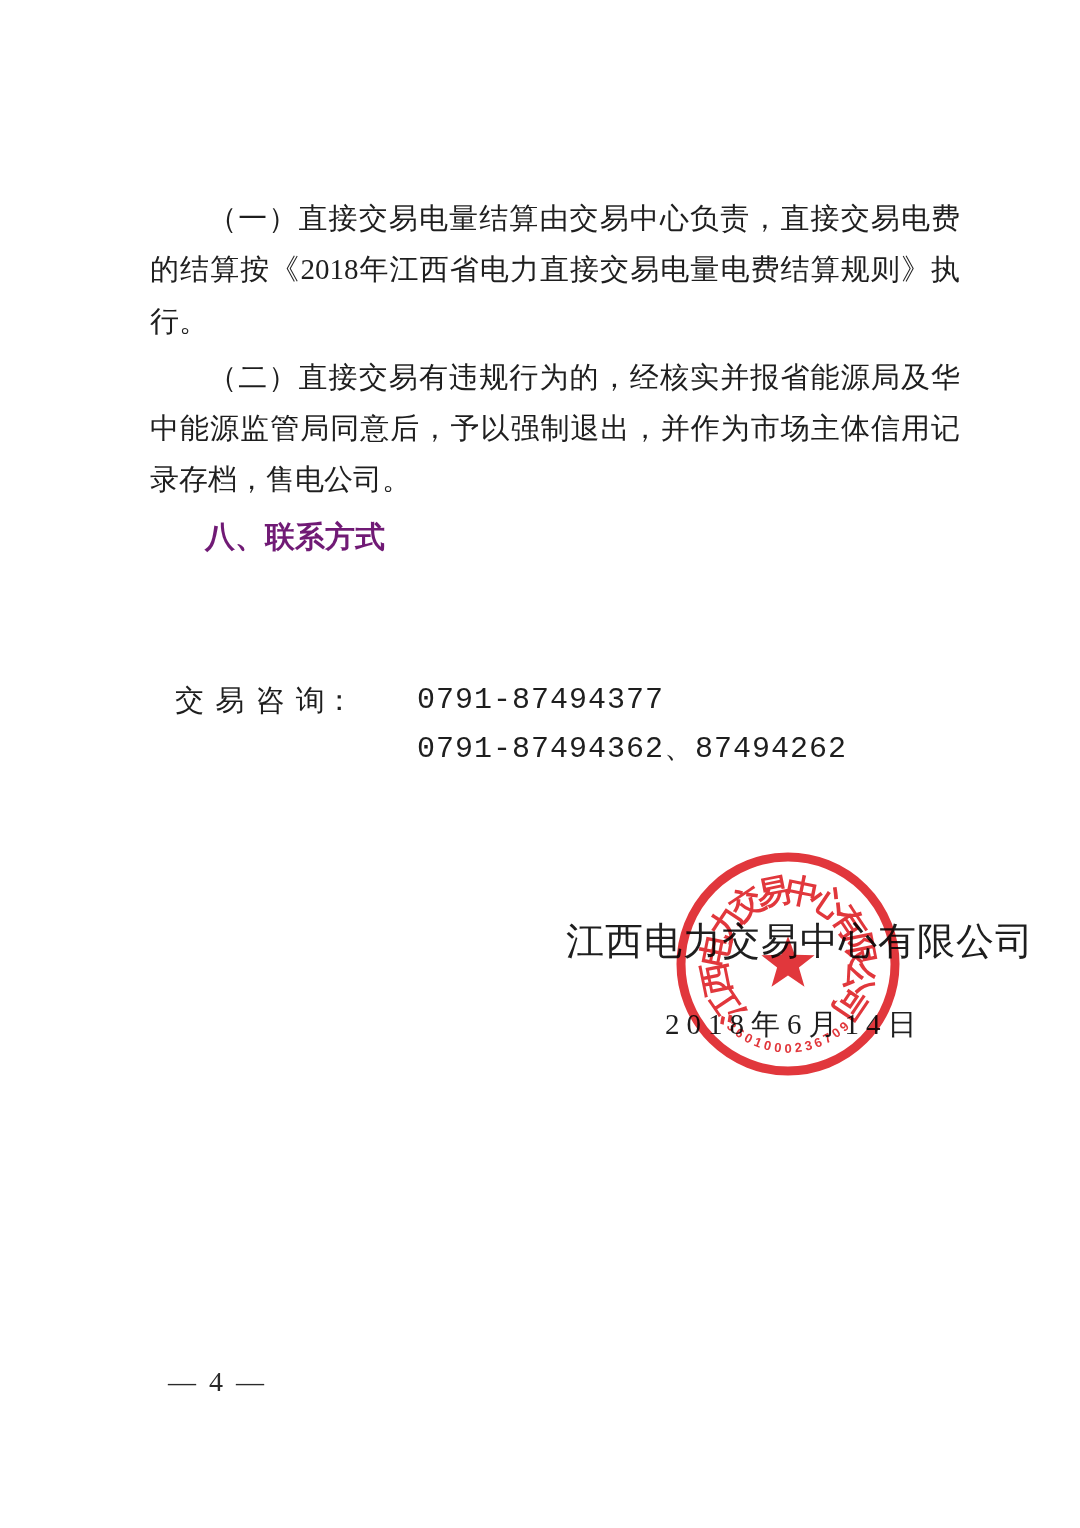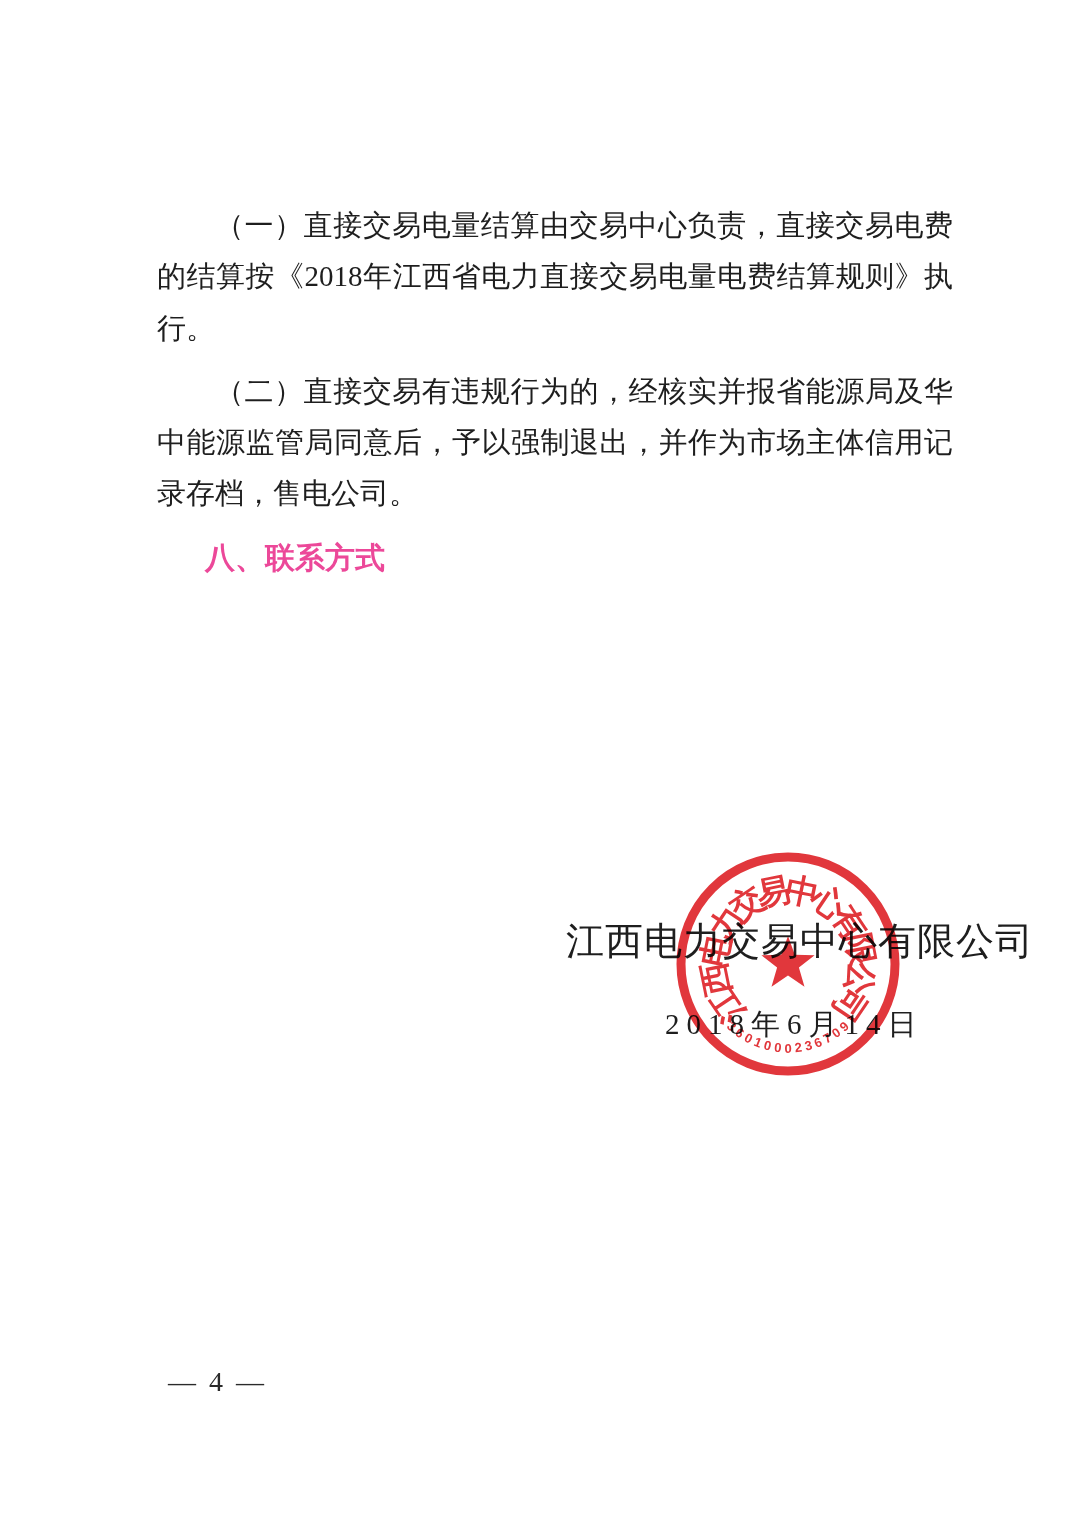--- a/index.html
+++ b/index.html
@@ -14,29 +14,29 @@
   }
   .body-text {
     position: absolute;
     left: 145px;
     top: 188px;
     width: 820px;
     font-size: 29px;
     line-height: 51.3px;
     text-align: justify;
   }
-  .body-text p { margin: 12px; text-indent: 2em; }
+  .body-text p { margin: 5px; text-indent: 2em; }
   .section-heading {
     margin: 0;
     text-indent: 2em;
     font-family: "Liberation Sans", "DejaVu Sans", sans-serif;
     font-weight: bold;
     font-size: 30px;
     line-height: 51.3px;
-    color: #ec4899;
+    color: #701a75;
     text-align: left;
   }
   .contacts {
     position: absolute;
     left: 145px;
     top: 676px;
     width: 820px;
     font-size: 29px;
   }
   .contact-row { position: relative; height: 49px; line-height: 49px; }
@@ -83,20 +83,25 @@
 <div class="page">
 
   <div class="body-text">
     <p>（一）直接交易电量结算由交易中心负责，直接交易电费的结算按《2018年江西省电力直接交易电量电费结算规则》执行。</p>
     <p>（二）直接交易有违规行为的，经核实并报省能源局及华中能源监管局同意后，予以强制退出，并作为市场主体信用记录存档，售电公司。</p>
     <h2 class="section-heading">八、联系方式</h2>
   </div>
 
   <div class="contacts">
     <div class="contact-row">
+      <span class="contact-label">交 易 咨 询：</span>
+      <span class="contact-value">0791-87494377</span>
+    </div>
+    <div class="contact-row">
+      <span class="contact-value">0791-87494362、87494262</span>
     </div>
   </div>
 
   <div class="company-name">江西电力交易中心有限公司</div>
   <div class="sign-date">2018年6月14日</div>
 
   <svg class="seal" viewBox="0 0 300 300" aria-hidden="true">
       <circle cx="150" cy="150" r="107" fill="none" stroke="#de2126" stroke-width="9"></circle>
       <text transform="translate(88.7 191.4) rotate(-124.0)" text-anchor="middle" dominant-baseline="central" font-size="33" font-weight="bold" fill="#de2126" font-family="'Liberation Sans', 'DejaVu Sans', sans-serif">江</text>
       <text transform="translate(77.5 164.7) rotate(-101.5)" text-anchor="middle" dominant-baseline="central" font-size="33" font-weight="bold" fill="#de2126" font-family="'Liberation Sans', 'DejaVu Sans', sans-serif">西</text>

